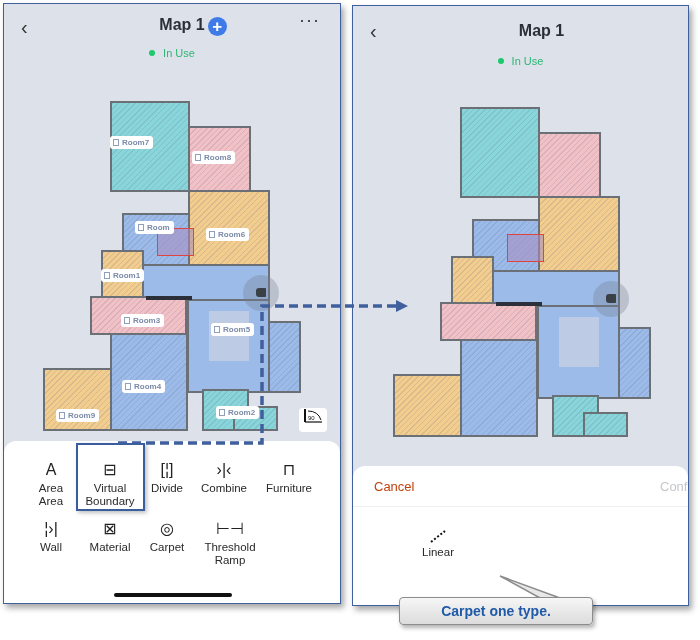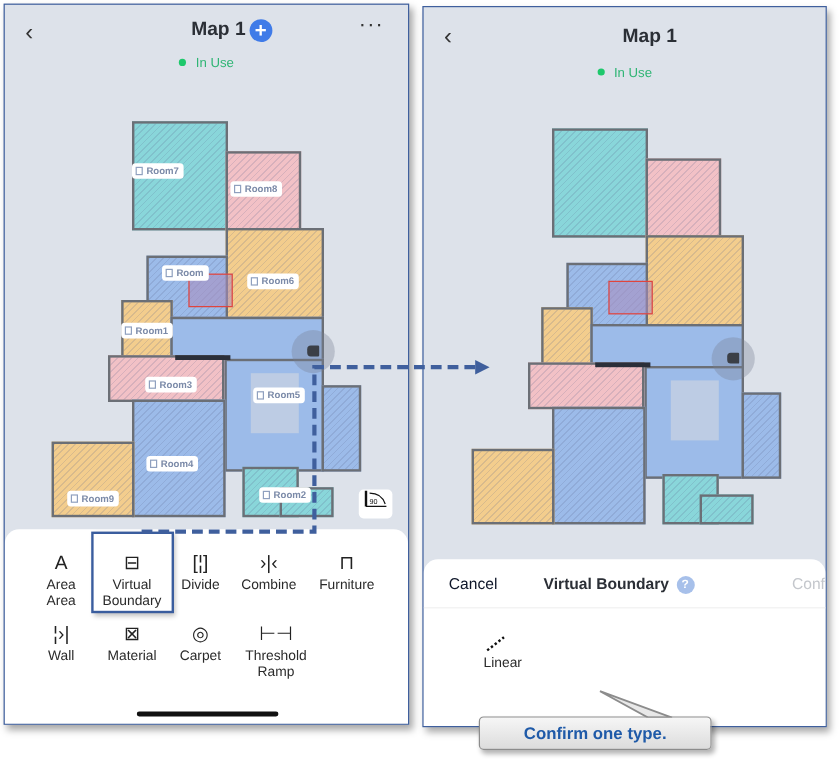--- a/index.html
+++ b/index.html
@@ -25,21 +25,21 @@
   .chip .ic{display:inline-block;width:6px;height:7px;border:1px solid #8fa0bf;margin-right:3px;vertical-align:-1px;box-sizing:border-box;}
   .robot-halo{position:absolute;width:36px;height:36px;border-radius:50%;background:rgba(120,130,150,0.35);}
   .robot{position:absolute;width:10px;height:9px;background:#3b3f46;border-radius:3px 1px 1px 3px;}
   .bottom-sheet{position:absolute;left:0;right:0;background:#fff;border-radius:12px 12px 0 0;}
   .tool{position:absolute;text-align:center;font-size:11.5px;color:#2a2a2a;line-height:13px;width:60px;}
   .tool .ticon{height:18px;font-size:16px;line-height:18px;margin-bottom:3px;color:#222;}
   .home-bar{position:absolute;left:110px;width:118px;height:4px;background:#111;border-radius:3px;}
   .sheet-head{position:absolute;top:0;left:0;right:0;height:40px;border-bottom:1px solid #f0f0f0;}
   .btn-text{position:absolute;top:13px;font-size:13px;}
   .help{display:inline-block;width:15px;height:15px;border-radius:50%;background:#a7c0ea;color:#fff;font-size:10px;line-height:15px;text-align:center;margin-left:6px;vertical-align:1px;}
-  .vtype{position:absolute;font-size:11.5px;color:#2a2a2a;}
+  .vtype{position:absolute;text-align:center;font-size:11.5px;color:#2a2a2a;}
   .dash{position:absolute;}
   .callout{position:absolute;left:399px;top:597px;width:192px;height:26px;border:1.5px solid #8c8c8c;border-radius:4px;background:linear-gradient(#f6f6f6,#dcdcdc);box-shadow:2px 3px 4px rgba(0,0,0,0.3);text-align:center;font-size:14px;font-weight:bold;color:#1f5aa8;line-height:26px;}
   .highlight{position:absolute;left:76px;top:443px;width:69px;height:68px;border:2.5px solid #3a5d9e;box-sizing:border-box;box-shadow:2px 2px 4px rgba(0,0,0,0.25);}
   .rotate-btn{position:absolute;width:28px;height:24px;background:#fff;border-radius:4px;font-size:8px;text-align:center;line-height:24px;color:#222;}
 </style>
 </head>
 <body>
 
 <div class="panel" id="left-panel">
   <div class="back" style="left:17px;">‹</div>
@@ -158,22 +158,21 @@
       <div class="room teal hatch" style="left: 582px; top: 411px; width: 45px; height: 25px;"></div>
       <div class="plain" style="left: 558px; top: 316px; width: 40px; height: 50px; background: rgba(200, 210, 225, 0.75);"></div>
       <div class="plain" style="left: 506px; top: 233px; width: 37px; height: 28px; border: 1.5px solid rgb(224, 68, 61); background: rgba(170, 140, 190, 0.55); box-sizing: border-box;"></div>
       <div class="plain" style="left: 495px; top: 301px; width: 46px; height: 4px; background: rgb(43, 47, 58);"></div>
       <div class="robot-halo" style="left: 592px; top: 280px;"></div>
       <div class="robot" style="left: 605px; top: 293px;"></div>
     </div>
 
   <div class="bottom-sheet" style="top:460px;height:140px;">
     <div class="sheet-head">
-      <div class="btn-text" style="left:21px;color:#0f172a;">Cancel</div>
-      <div class="btn-text" style="left:100px;font-weight:bold;color:#2b2f36;"><span>Virtual Boundary</span><span class="help">?</span></div>
+      <div class="btn-text" style="left:21px;color:#c2410c;">Cancel</div>
       <div class="btn-text" style="left:267px;color:#c4c7cc;margin-left:40px;">Confirm</div>
     </div>
     <div class="vtype" style="left:50px;top:62px;width:70px;">
       <svg width="20" height="16" viewBox="0 0 20 16">
           <line x1="3" y1="14" x2="17" y2="3" stroke="#111" stroke-width="2" stroke-dasharray="2 2"></line>
         </svg>
       <div>Linear</div>
     </div>
   </div>
 </div>
@@ -181,13 +180,13 @@
 <div class="highlight"></div>
 
 <svg class="dash" style="left:0;top:0;" width="700" height="640">
   <g filter="">
     <path d="M118 443 L262 443 L262 306 L398 306" stroke="#3f5f9d" stroke-width="3.5" fill="none" stroke-dasharray="9 5"></path>
     <polygon points="396,300 408,306 396,312" fill="#3f5f9d"></polygon>
   </g>
   <polygon points="500,576 560,598 540,598" fill="#e8e8e8" stroke="#8c8c8c" stroke-width="1.5"></polygon>
 </svg>
 
-<div class="callout">Confirm one type.</div>
+<div class="callout">Carpet one type.</div>
 
 </body></html>

